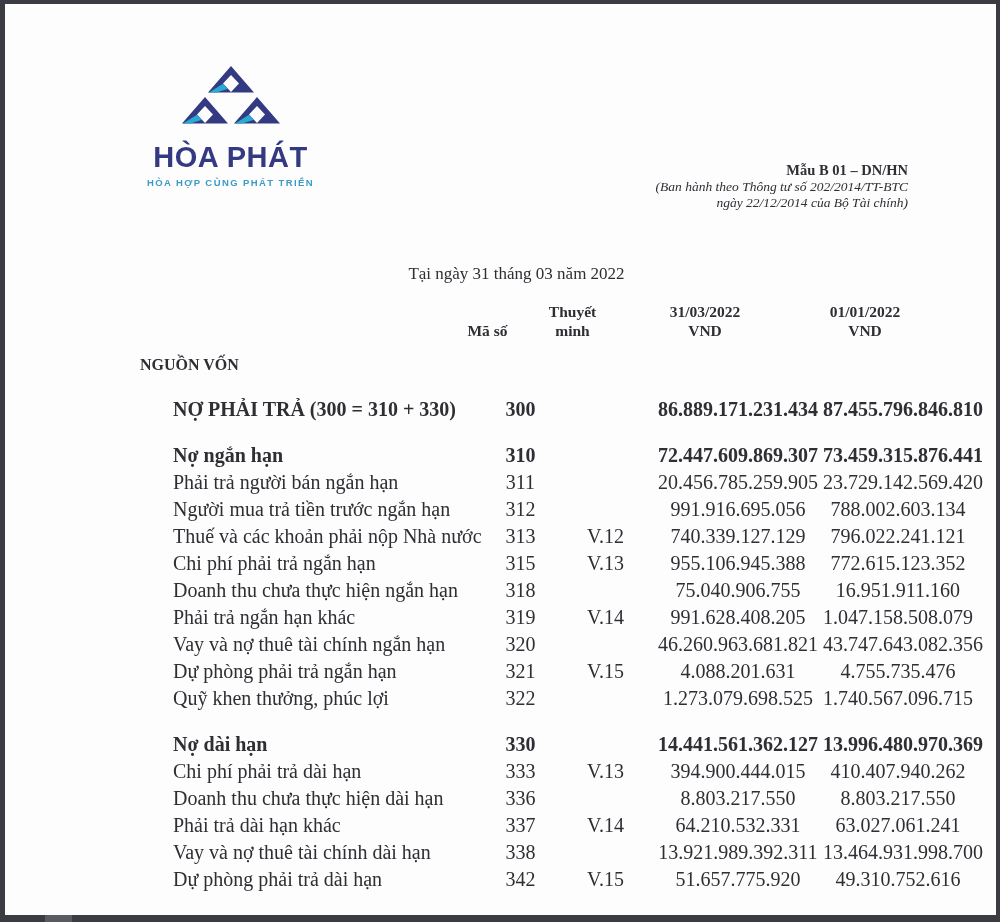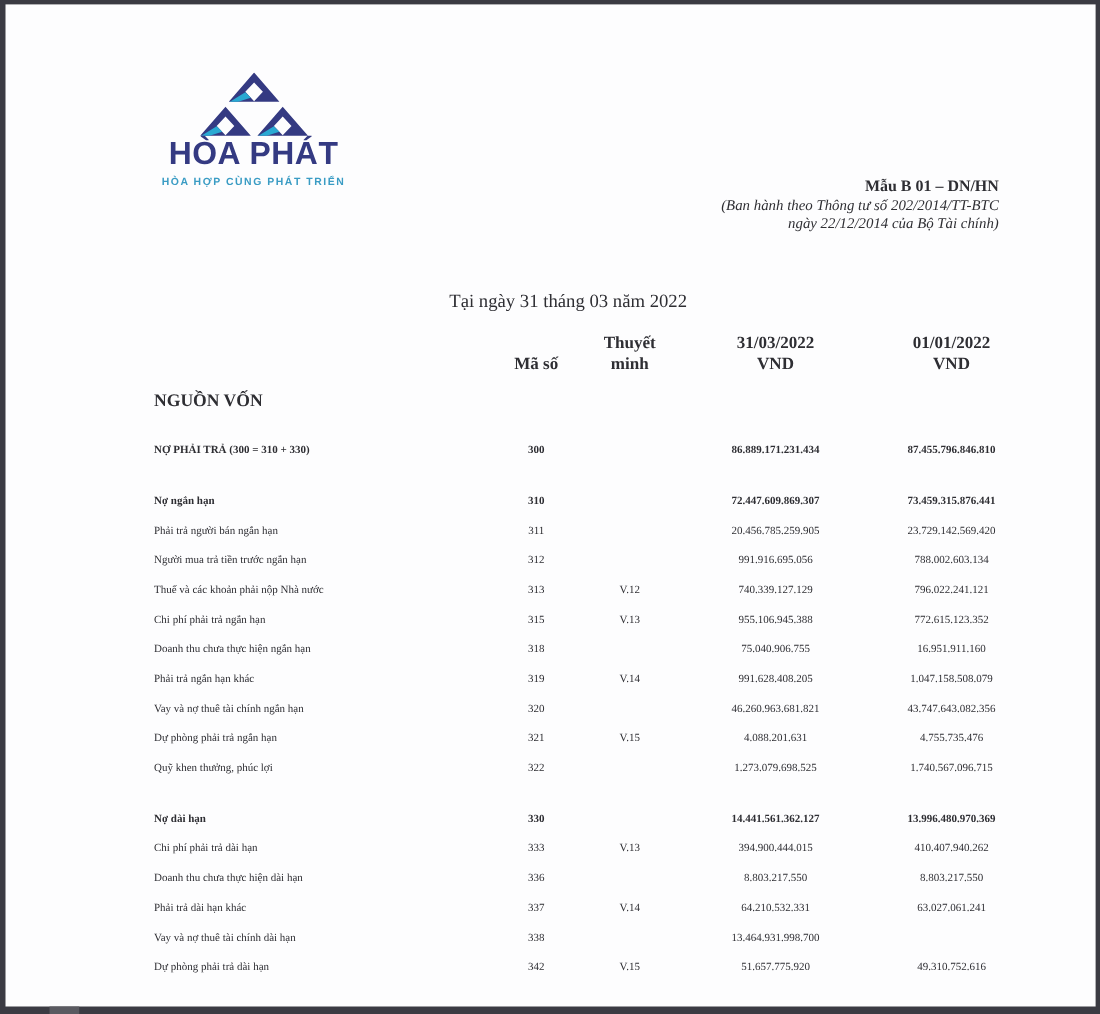--- a/index.html
+++ b/index.html
@@ -15,21 +15,21 @@
   }
   
   .logo{
     position:absolute;left:138px;top:62px;width:175px;
     display:flex;flex-direction:column;align-items:center;
     font-family:"Liberation Sans","DejaVu Sans",sans-serif;
   }
   .logo-mark{width:98px;height:58px;}
   .logo-wordmark{
     font-size:29px;font-weight:bold;letter-spacing:.5px;
-    margin-top:2px;line-height:1;white-space:nowrap;
+    margin-top:19px;line-height:1;white-space:nowrap;
   }
   .logo-tagline{
     font-size:9.5px;font-weight:bold;letter-spacing:1.4px;
     margin-top:5px;white-space:nowrap;
   }
   
   .form-ref{
     position:absolute;right:88px;top:158px;text-align:right;line-height:1.18;
   }
   .form-code{font-size:14.5px;font-weight:bold;}
@@ -50,21 +50,21 @@
   .thead{font-weight:bold;font-size:15.5px;line-height:19px;}
   .thead .cell{display:flex;flex-direction:column;justify-content:flex-end;}
   .c-center{text-align:center;}
   .c-right{text-align:center;}
   .section-label{
     font-weight:bold;font-size:16px;margin-top:13px;line-height:24px;
   }
   .tbody{margin-top:6px;}
   .trow{
     display:grid;grid-template-columns:310px 75px 95px 170px 150px;
-    font-size:10px;line-height:27px;
+    font-size:20px;line-height:27px;margin-left:33px;
   }
   .trow.bold{font-weight:bold;}
   .trow.gap{margin-top:19px;}
   .trow .num{font-variant-numeric:tabular-nums;}
   
   .scroll-thumb{
     position:absolute;left:45px;bottom:0px;width:27px;height:7px;
     background:#5a5a61;
   }
 </style>
@@ -226,20 +226,21 @@
     <div>Phải trả dài hạn khác</div>
     <div class="c-center">337</div>
     <div class="c-center">V.14</div>
     <div class="c-right num">64.210.532.331</div>
     <div class="c-right num">63.027.061.241</div>
   </div>
         <div class="trow">
     <div>Vay và nợ thuê tài chính dài hạn</div>
     <div class="c-center">338</div>
     <div class="c-center"></div>
+    <div class="c-right num">13.921.989.392.311</div>
     <div class="c-right num">13.464.931.998.700</div>
   </div>
         <div class="trow">
     <div>Dự phòng phải trả dài hạn</div>
     <div class="c-center">342</div>
     <div class="c-center">V.15</div>
     <div class="c-right num">51.657.775.920</div>
     <div class="c-right num">49.310.752.616</div>
   </div>
       </div>

